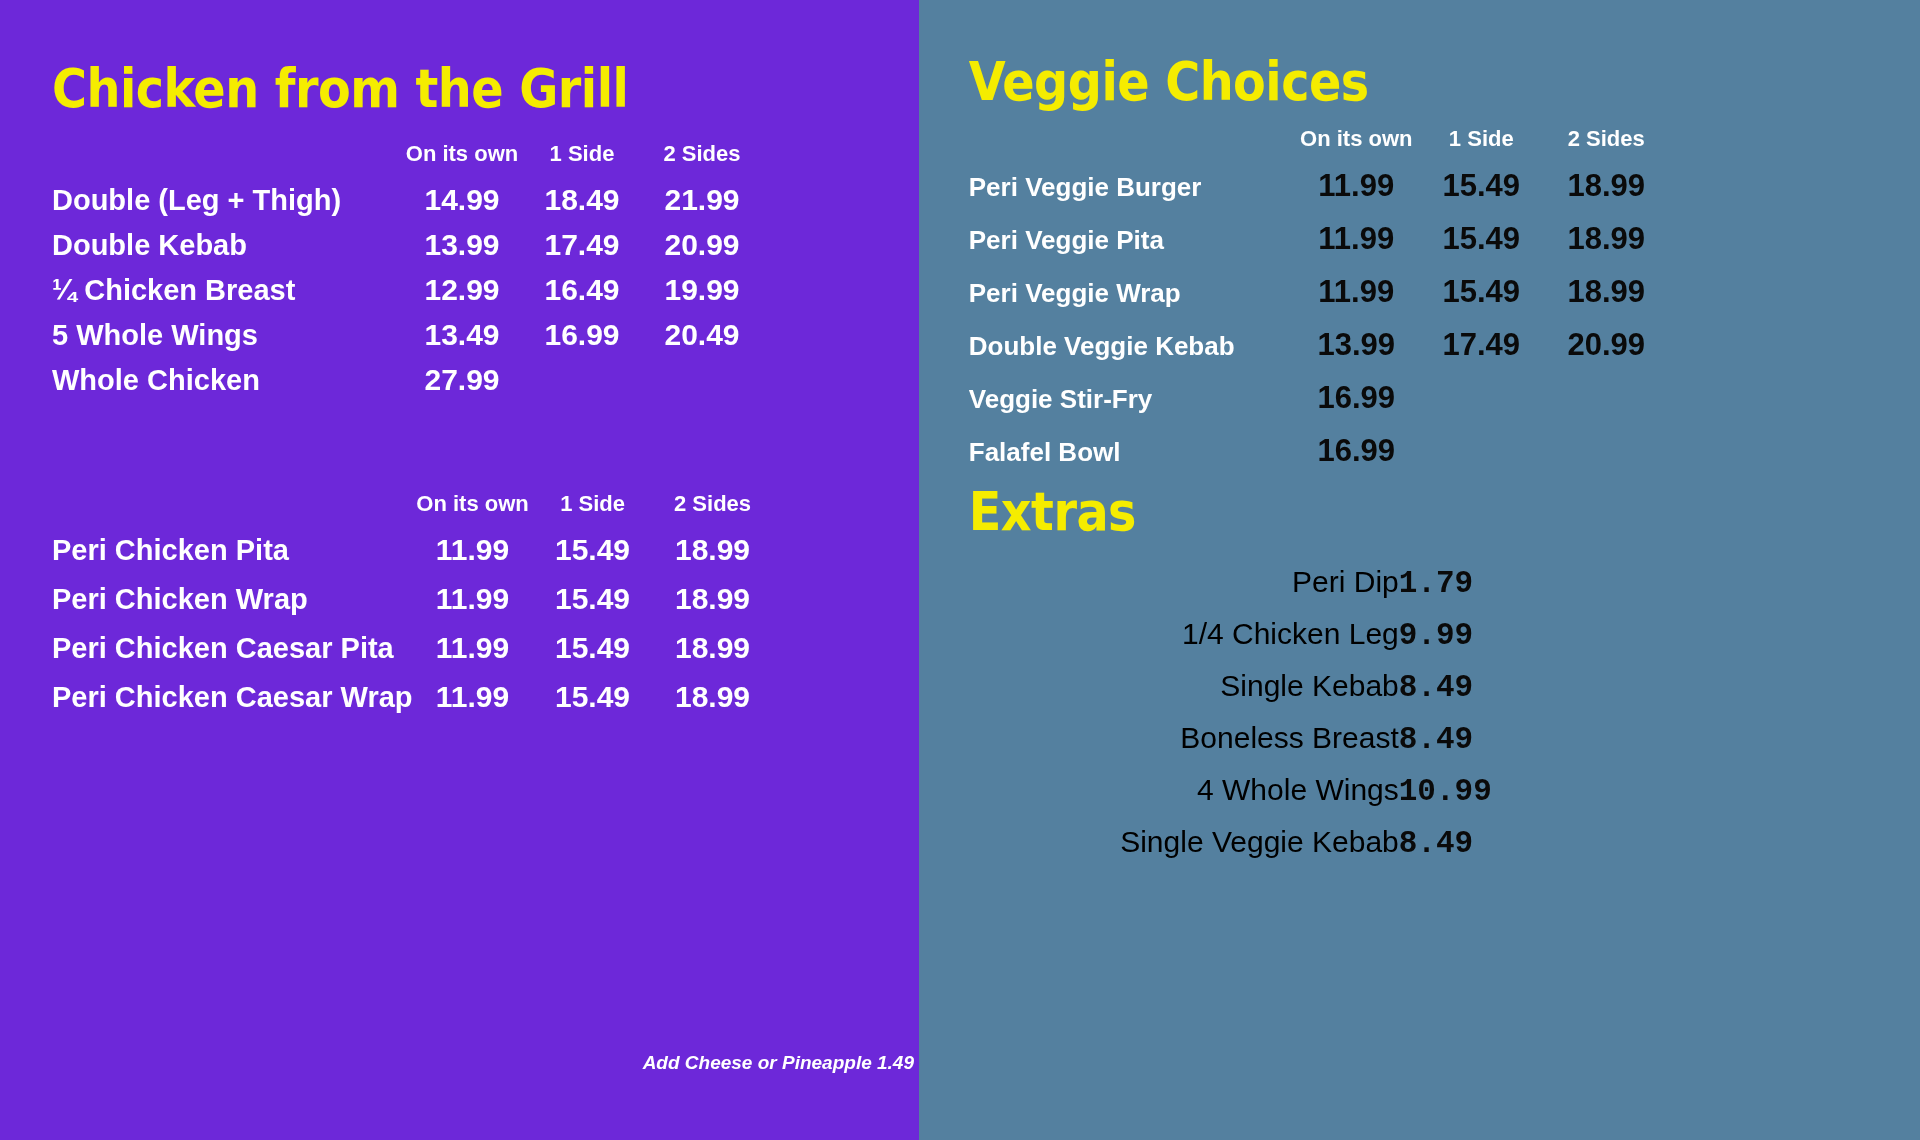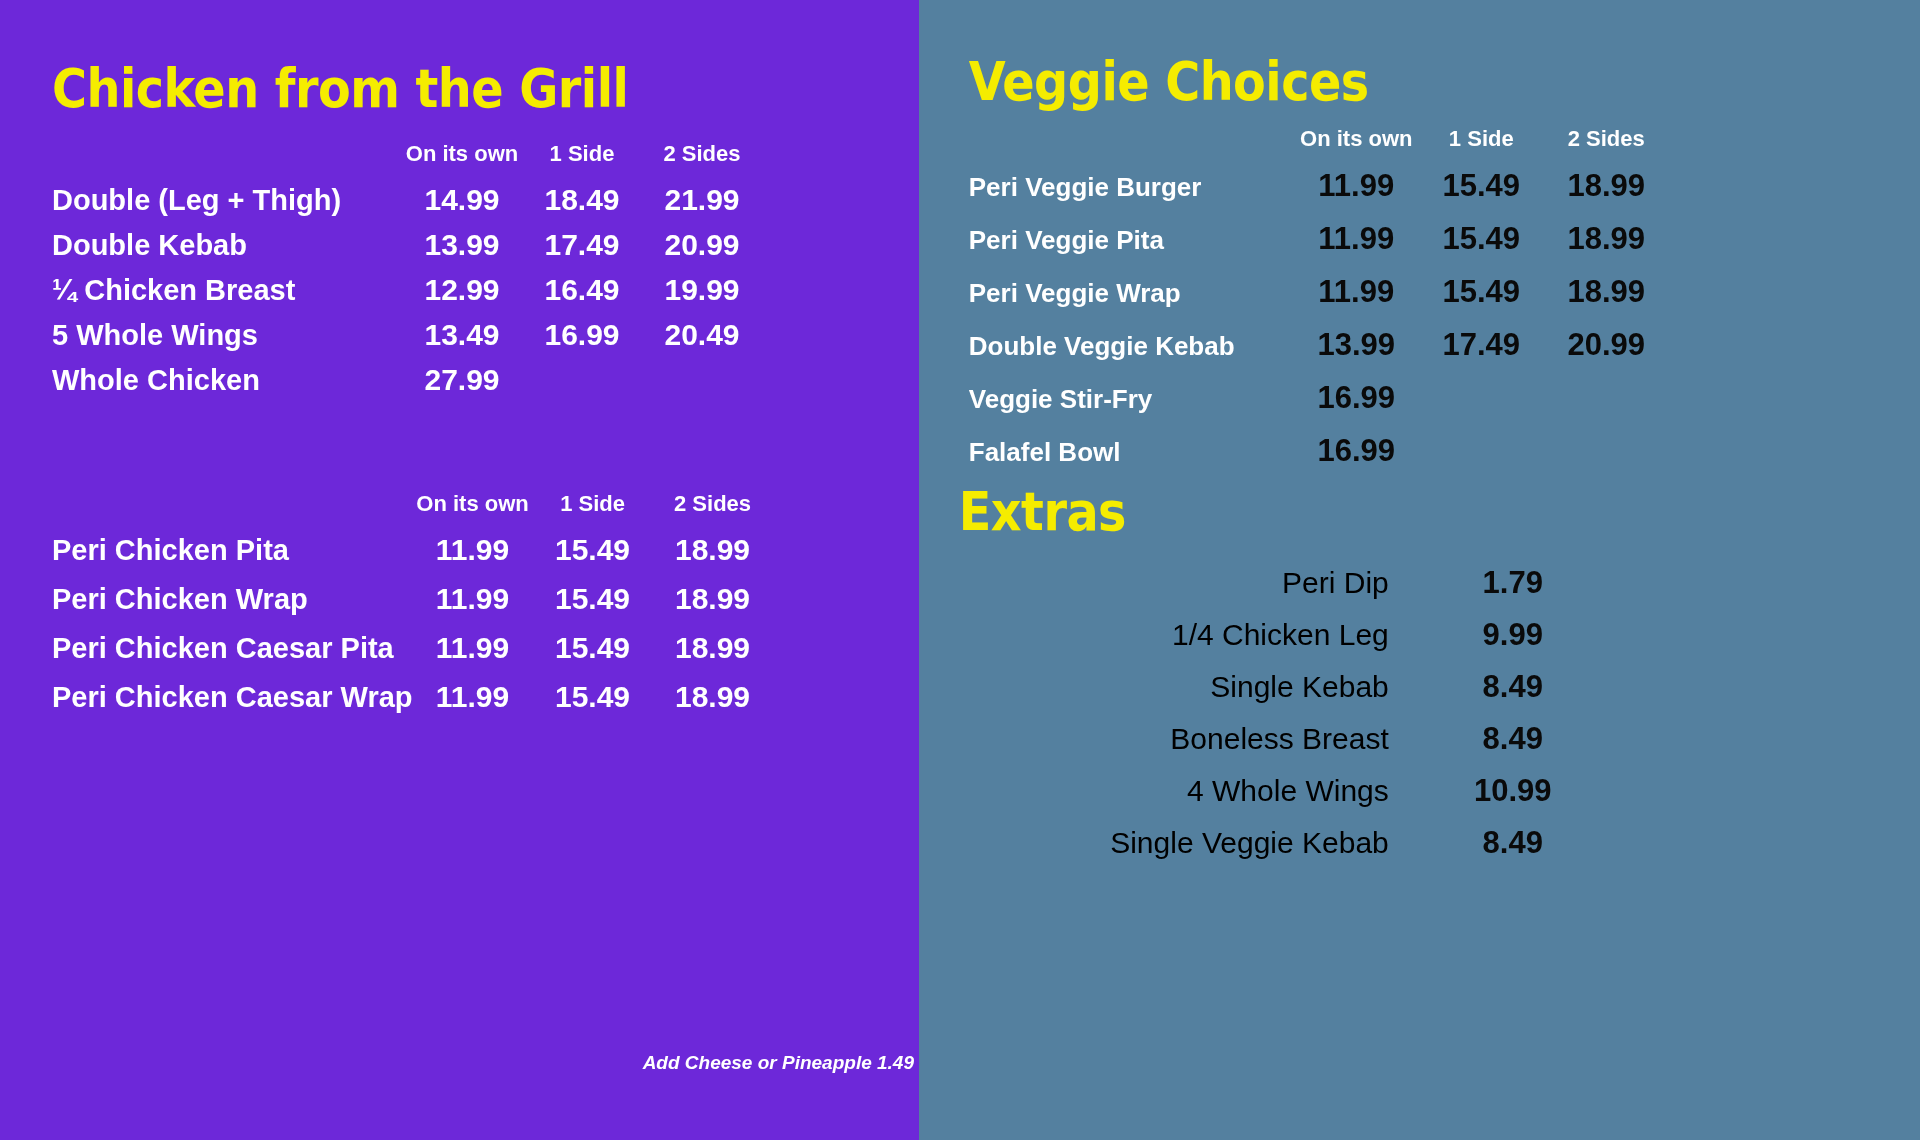--- a/index.html
+++ b/index.html
@@ -124,25 +124,25 @@
   }
   .extras-list td { padding: 0 0 16px 0; vertical-align: baseline; }
   .extras-list .ex-name {
     font-family: "Liberation Sans Narrow", "Liberation Sans", sans-serif;
     font-weight: normal;
     font-size: 30px;
     color: #000000;
     text-align: right;
   }
   .extras-list .ex-price {
-    font-family: Liberation Sans, sans-serif;
+    font-family: Liberation Mono, monospace;
     font-weight: bold;
     font-size: 31px;
     color: #0a0a0a;
-    text-align: center;
+    text-align: left;
   }
 
   
   .footnote {
     font-family: "Liberation Sans Narrow", "Liberation Sans", sans-serif;
     font-style: italic;
     font-weight: bold;
     font-size: 19px;
     color: #ffffff;
     white-space: nowrap;
@@ -316,21 +316,21 @@
             <td class="price price-dark">16.99</td>
             <td class="price price-dark"></td>
             <td class="price price-dark"></td>
           </tr>
         </tbody>
       </table>
     </div>
 
     <div class="abs footnote" style="left:50px; top:466px; width:1490px; text-align:right;">Add Cheese or Pineapple 1.49</div>
 
-    <div class="abs" style="left:40px; top:485px;">
+    <div class="abs" style="left:50px; top:485px;">
       <div class="heading heading-lg">Extras</div>
 
       <table class="extras-list" style="margin-top:27px;">
         <colgroup>
             <col style="width:430px">
             <col style="width:248px">
           </colgroup>
         <tbody>
           <tr>
             <td class="ex-name">Peri Dip</td>

